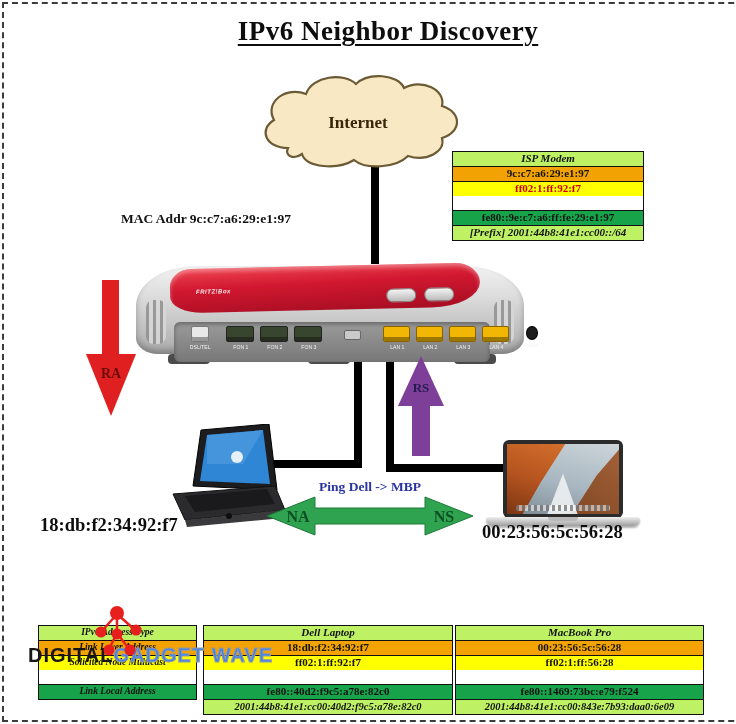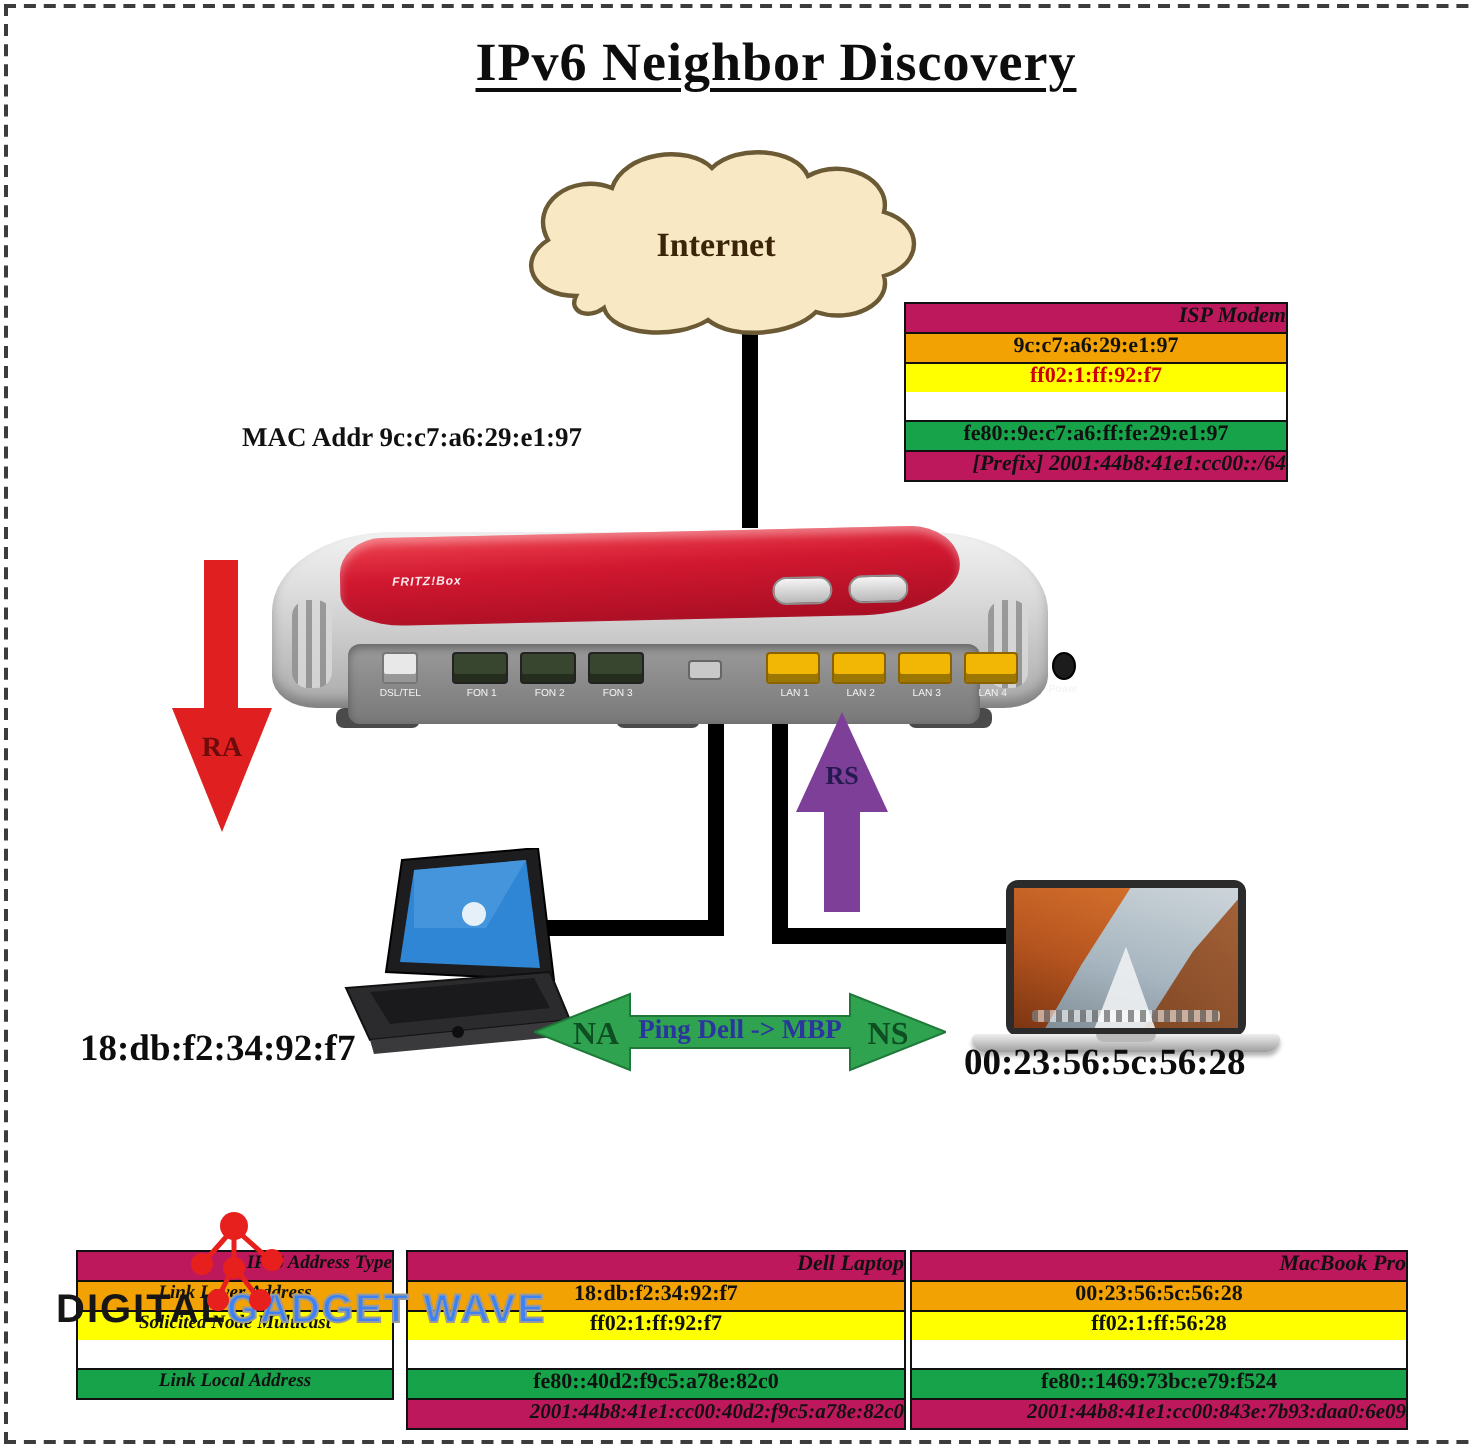--- a/index.html
+++ b/index.html
@@ -18,21 +18,21 @@
   }
 
   
   .ntable { position:absolute; border:1.6px solid #111; background:#fff; z-index:10; }
   .trow {
     height:14px; line-height:13px; border-top:1.4px solid #111;
     font-weight:bold; text-align:center; overflow:hidden; white-space:nowrap;
     color:#111;
   }
   .trow:first-child { border-top:none; }
-  .row-white  { background:#be185d;text-align:right; }
+  .row-white  { background:#bef264; }
   .row-orange { background:#f2a202; }
   .row-yellow { background:#ffff00; }
   .row-green  { background:#17a34a;margin-top:14px; }
   .it { font-style:italic; }
   .redtxt { color:#cc0000; }
 
   .isp-table { left:452px; top:151px; width:190px; font-size:11px; }
   .legend-table { left:38px;  top:625px; width:157px; font-size:9.5px; }
   .legend-table .trow { font-style:italic; }
   .dell-table { left:203px; top:625px; width:248px; font-size:11px; }
@@ -91,21 +91,21 @@
   .port-usb   { width:15px; height:8px; margin-top:4px; background:#c9c9c9; border:1px solid #666; box-shadow:none; }
   .port-lan   { width:25px; background:#f2b705; border:1px solid #8a6200; }
   .port-power { width:10px; height:12px; background:#1c1c1c; border-radius:50%; border:1px solid #000; box-shadow:none; }
 
   
   .arrow-svg { position:absolute; z-index:5; }
   .arrow-label { font-family:"Liberation Serif",serif; font-weight:bold; }
 
   .ping-text {
     position:absolute; left:280px; top:479px; width:180px; text-align:center;
-    font-size:13.5px; font-weight:bold; color:#2a35a0; z-index:6; white-space:nowrap;margin-top:28px;
+    font-size:13.5px; font-weight:bold; color:#2a35a0; z-index:6; white-space:nowrap;
   }
 
   
   .mac-label { position:absolute; font-size:18.5px; font-weight:bold; color:#0d0d0d; white-space:nowrap; z-index:6; }
   .dell-mac { left:40px; top:515px; }
   .mbp-mac  { left:482px; top:522px; }
 
   
   .dell-laptop { position:absolute; left:163px; top:424px; width:122px; height:106px; z-index:5; }
   .macbook { position:absolute; left:486px; top:440px; width:154px; height:96px; z-index:5; }

